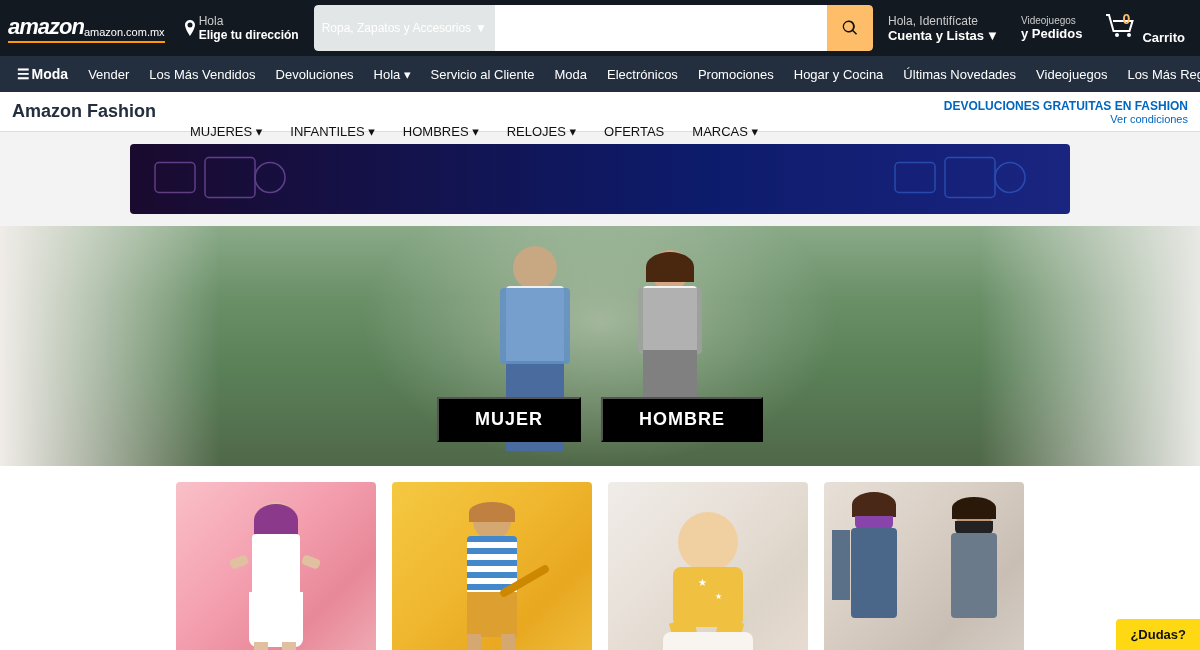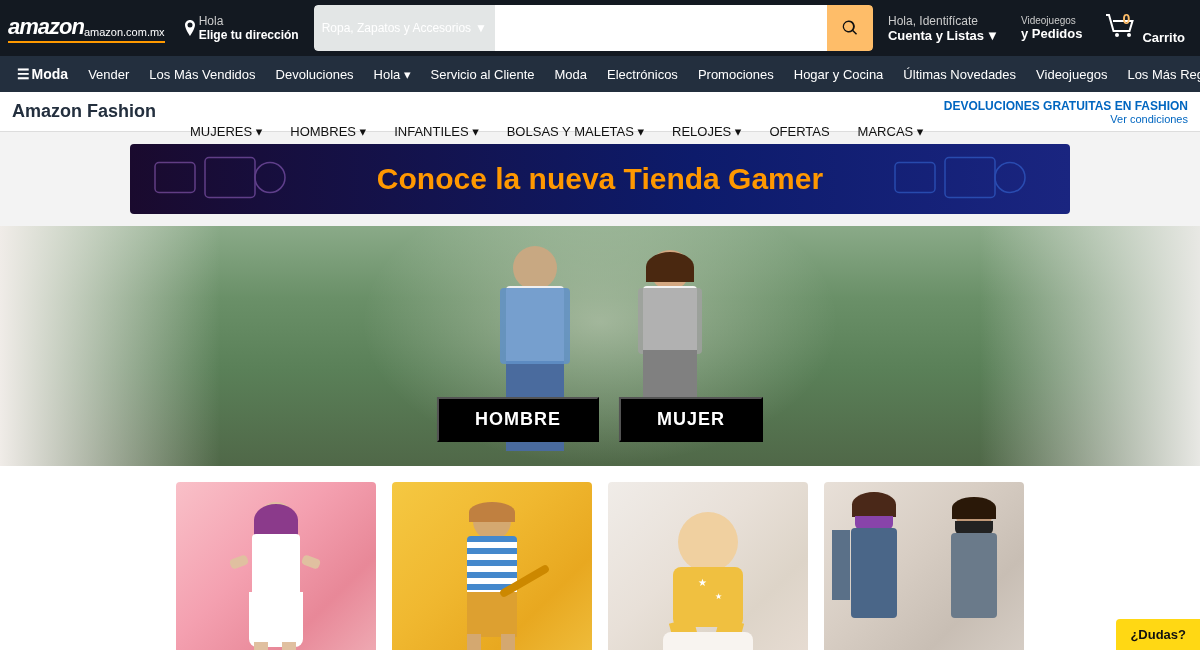--- a/index.html
+++ b/index.html
@@ -350,27 +350,24 @@
     </div>
 
 </div>
 
 <div class="fashion-nav">
   <div class="fashion-logo">Amazon Fashion</div>
   <div class="fashion-nav-item">
     <span>MUJERES ▾</span>
   </div>
   <div class="fashion-nav-item">
+    <span>INFANTILES ▾</span>
+  </div>
+  <div class="fashion-nav-item">
     <span>HOMBRES ▾</span>
-  </div>
-  <div class="fashion-nav-item">
-    <span>INFANTILES ▾</span>
-  </div>
-  <div class="fashion-nav-item">
-    <span>BOLSAS Y MALETAS ▾</span>
   </div>
   <div class="fashion-nav-item">
     <span>RELOJES ▾</span>
   </div>
   <div class="fashion-nav-item">
     <span>OFERTAS</span>
   </div>
   <div class="fashion-nav-item">
     <span>MARCAS ▾</span>
   </div>
@@ -390,23 +387,20 @@
         <circle cx="120" cy="25" r="15" stroke="#cc88ff" stroke-width="1.5" fill="none"></circle>
       </svg>
     </div>
     <div style="position:absolute;right:20px;top:50%;transform:translateY(-50%);opacity:0.4;">
       <svg width="160" height="50" viewBox="0 0 160 50" fill="none">
         <rect x="5" y="10" width="40" height="30" rx="4" stroke="#4488ff" stroke-width="1.5" fill="none"></rect>
         <rect x="55" y="5" width="50" height="40" rx="4" stroke="#4488ff" stroke-width="1.5" fill="none"></rect>
         <circle cx="120" cy="25" r="15" stroke="#4488ff" stroke-width="1.5" fill="none"></circle>
       </svg>
     </div>
-    <div class="gamer-banner-text">
-      <span>Conoce la nueva Tienda </span><span style="color:#ff9800;">Gamer</span>
-    </div>
   </div>
 </div>
 
 <div class="hero-section">
 
   <div style="position:absolute;top:0;left:0;right:0;bottom:0;overflow:hidden;">
 
     <div style="position:absolute;top:0;left:0;right:0;bottom:0;background:linear-gradient(180deg, #8aaa88 0%, #6a9068 30%, #5a8058 60%, #506848 100%);"></div>
 
     <div style="position:absolute;top:0;left:0;width:220px;bottom:0;background:linear-gradient(90deg,#f0ece8 0%,rgba(240,236,232,0) 100%);"></div>
@@ -438,24 +432,24 @@
 
         <div style="width:64px;height:66px;background:#a0a0a0;position:absolute;top:42px;left:50%;transform:translateX(-50%);border-radius:4px;opacity:0.8;"></div>
 
         <div style="width:54px;height:90px;background:#808080;position:absolute;top:104px;left:50%;transform:translateX(-50%);"></div>
       </div>
     </div>
   </div>
 
   <div class="hero-buttons">
     <button class="hero-btn">
-      <span>HOMBRE</span>
+      <span>MUJER</span>
     </button>
     <button class="hero-btn">
-      <span>MUJER</span>
+      <span>HOMBRE</span>
     </button>
   </div>
 </div>
 
 <div class="kids-grid">
 
   <div class="kids-card">
     <div class="kids-card-img nina-bg">
 
       <div style="position:absolute;bottom:0;left:50%;transform:translateX(-50%);width:100px;height:170px;">

